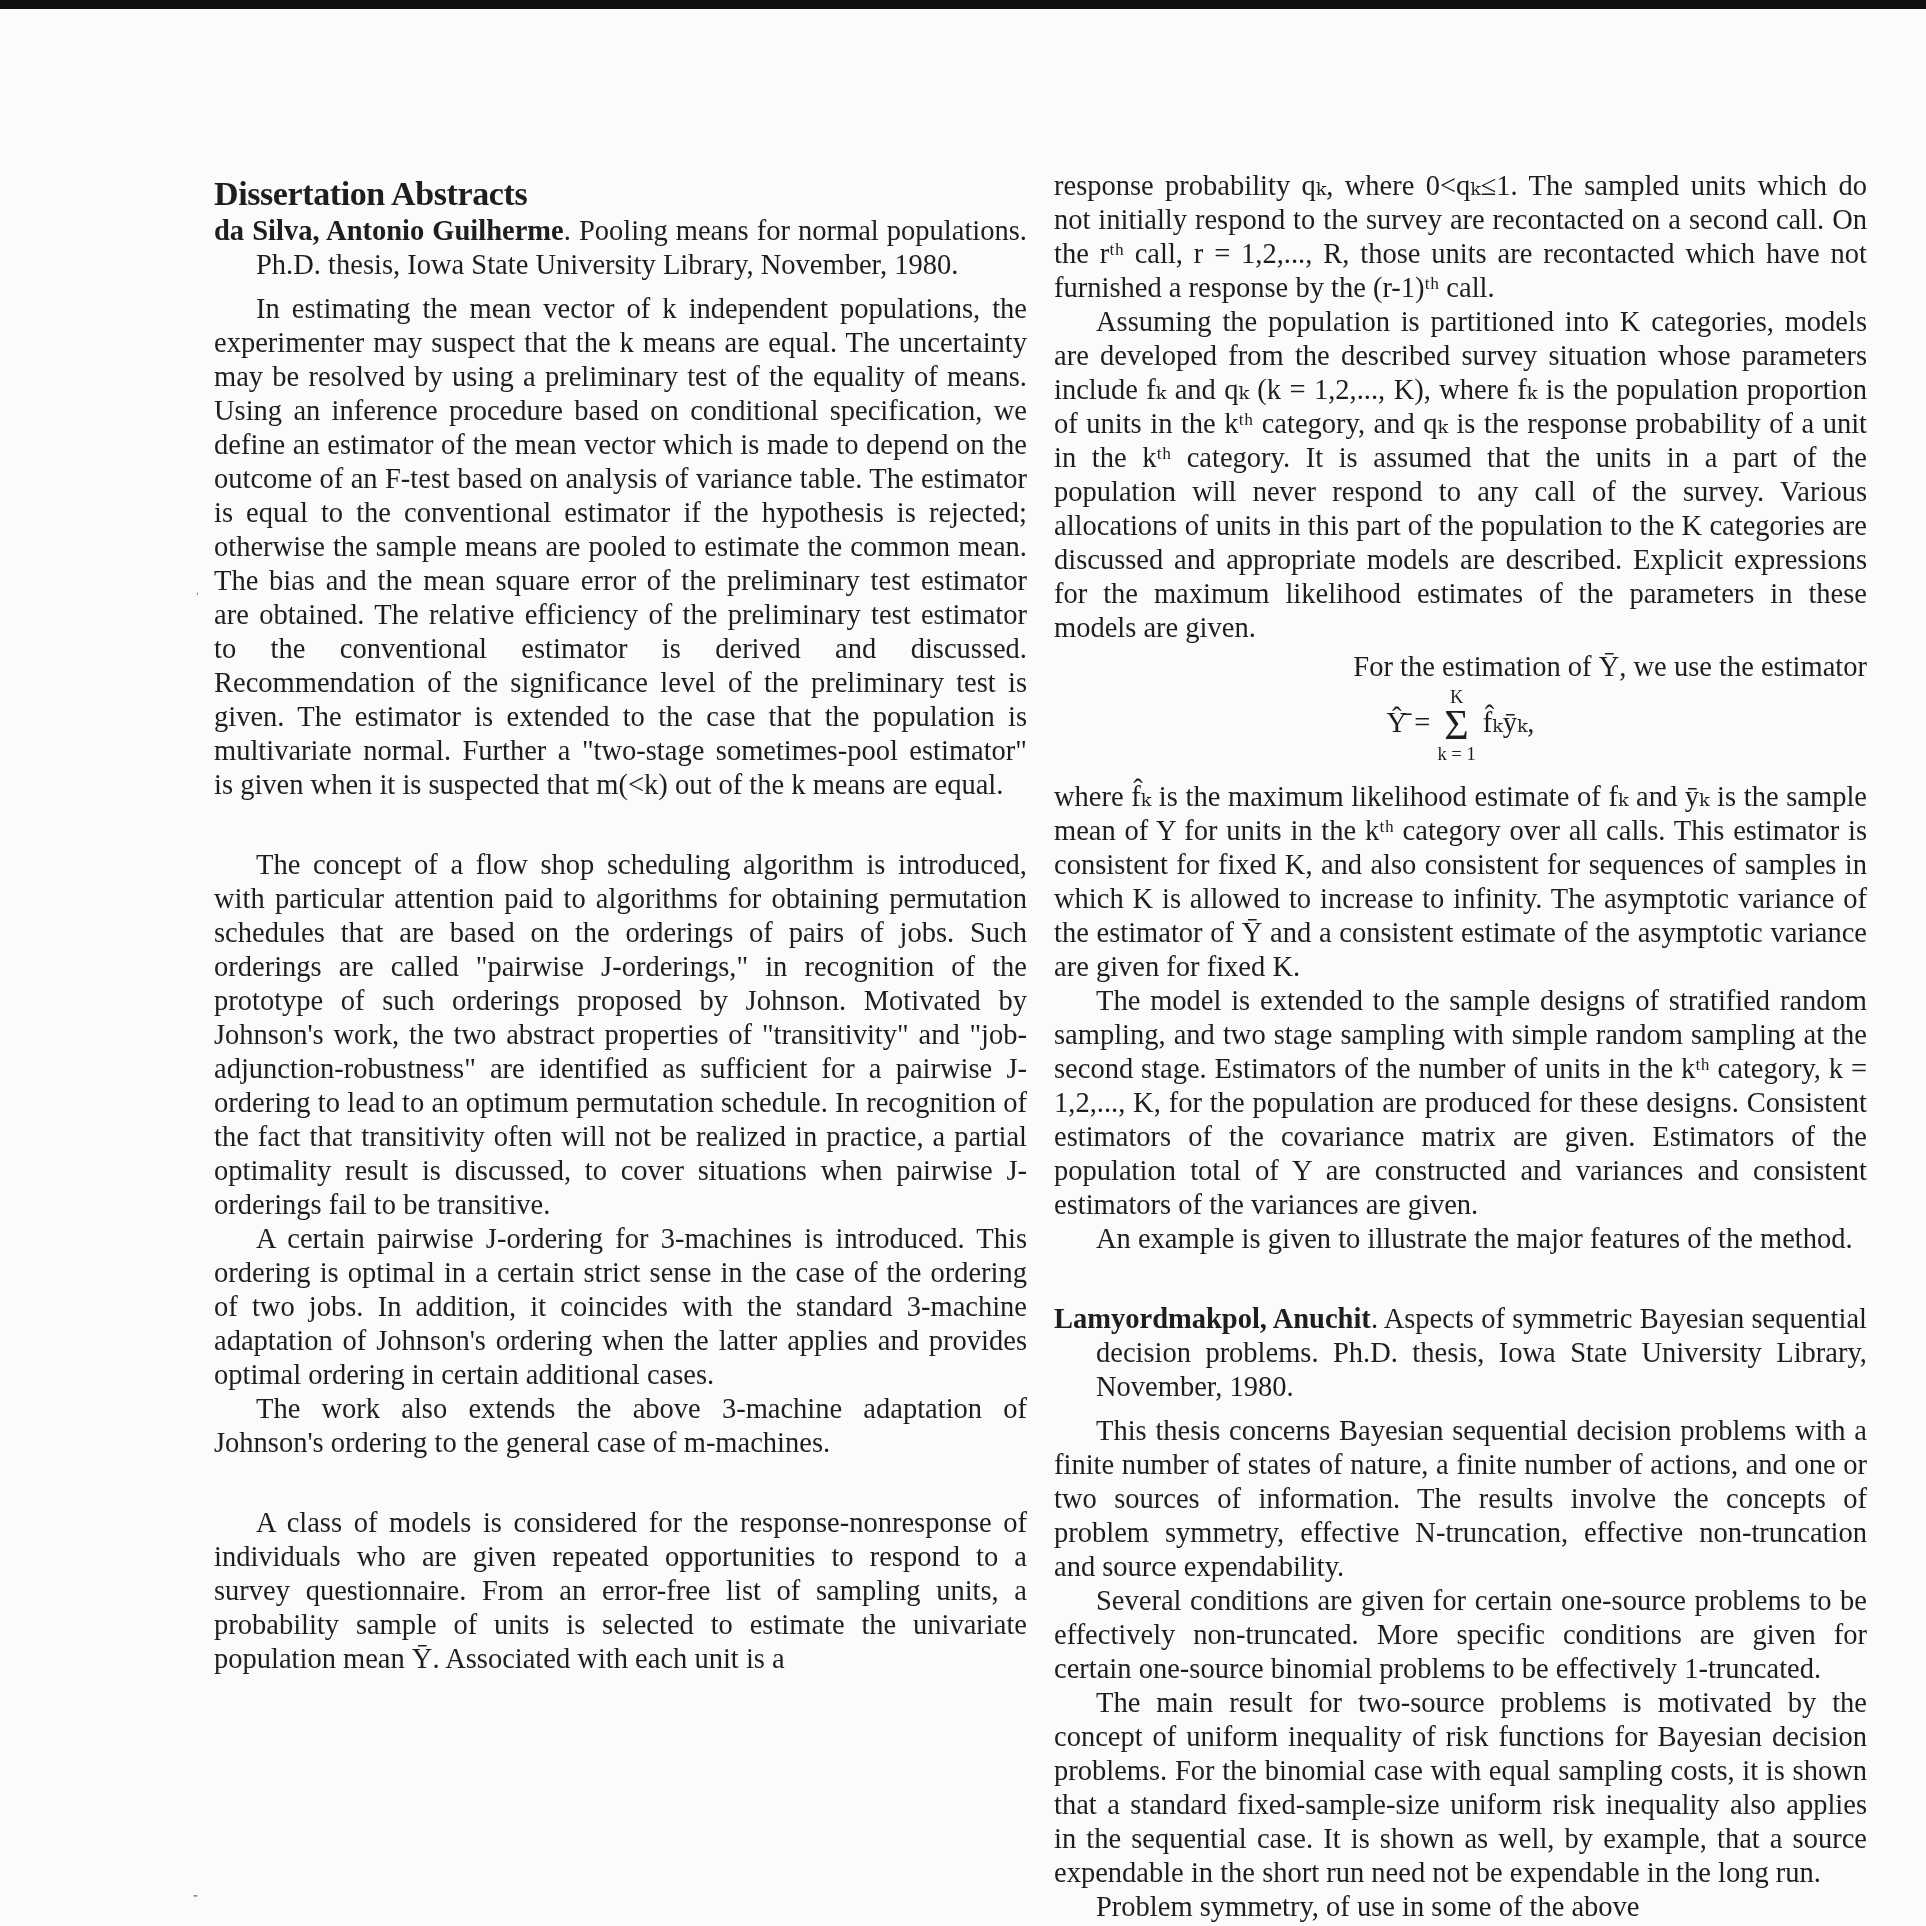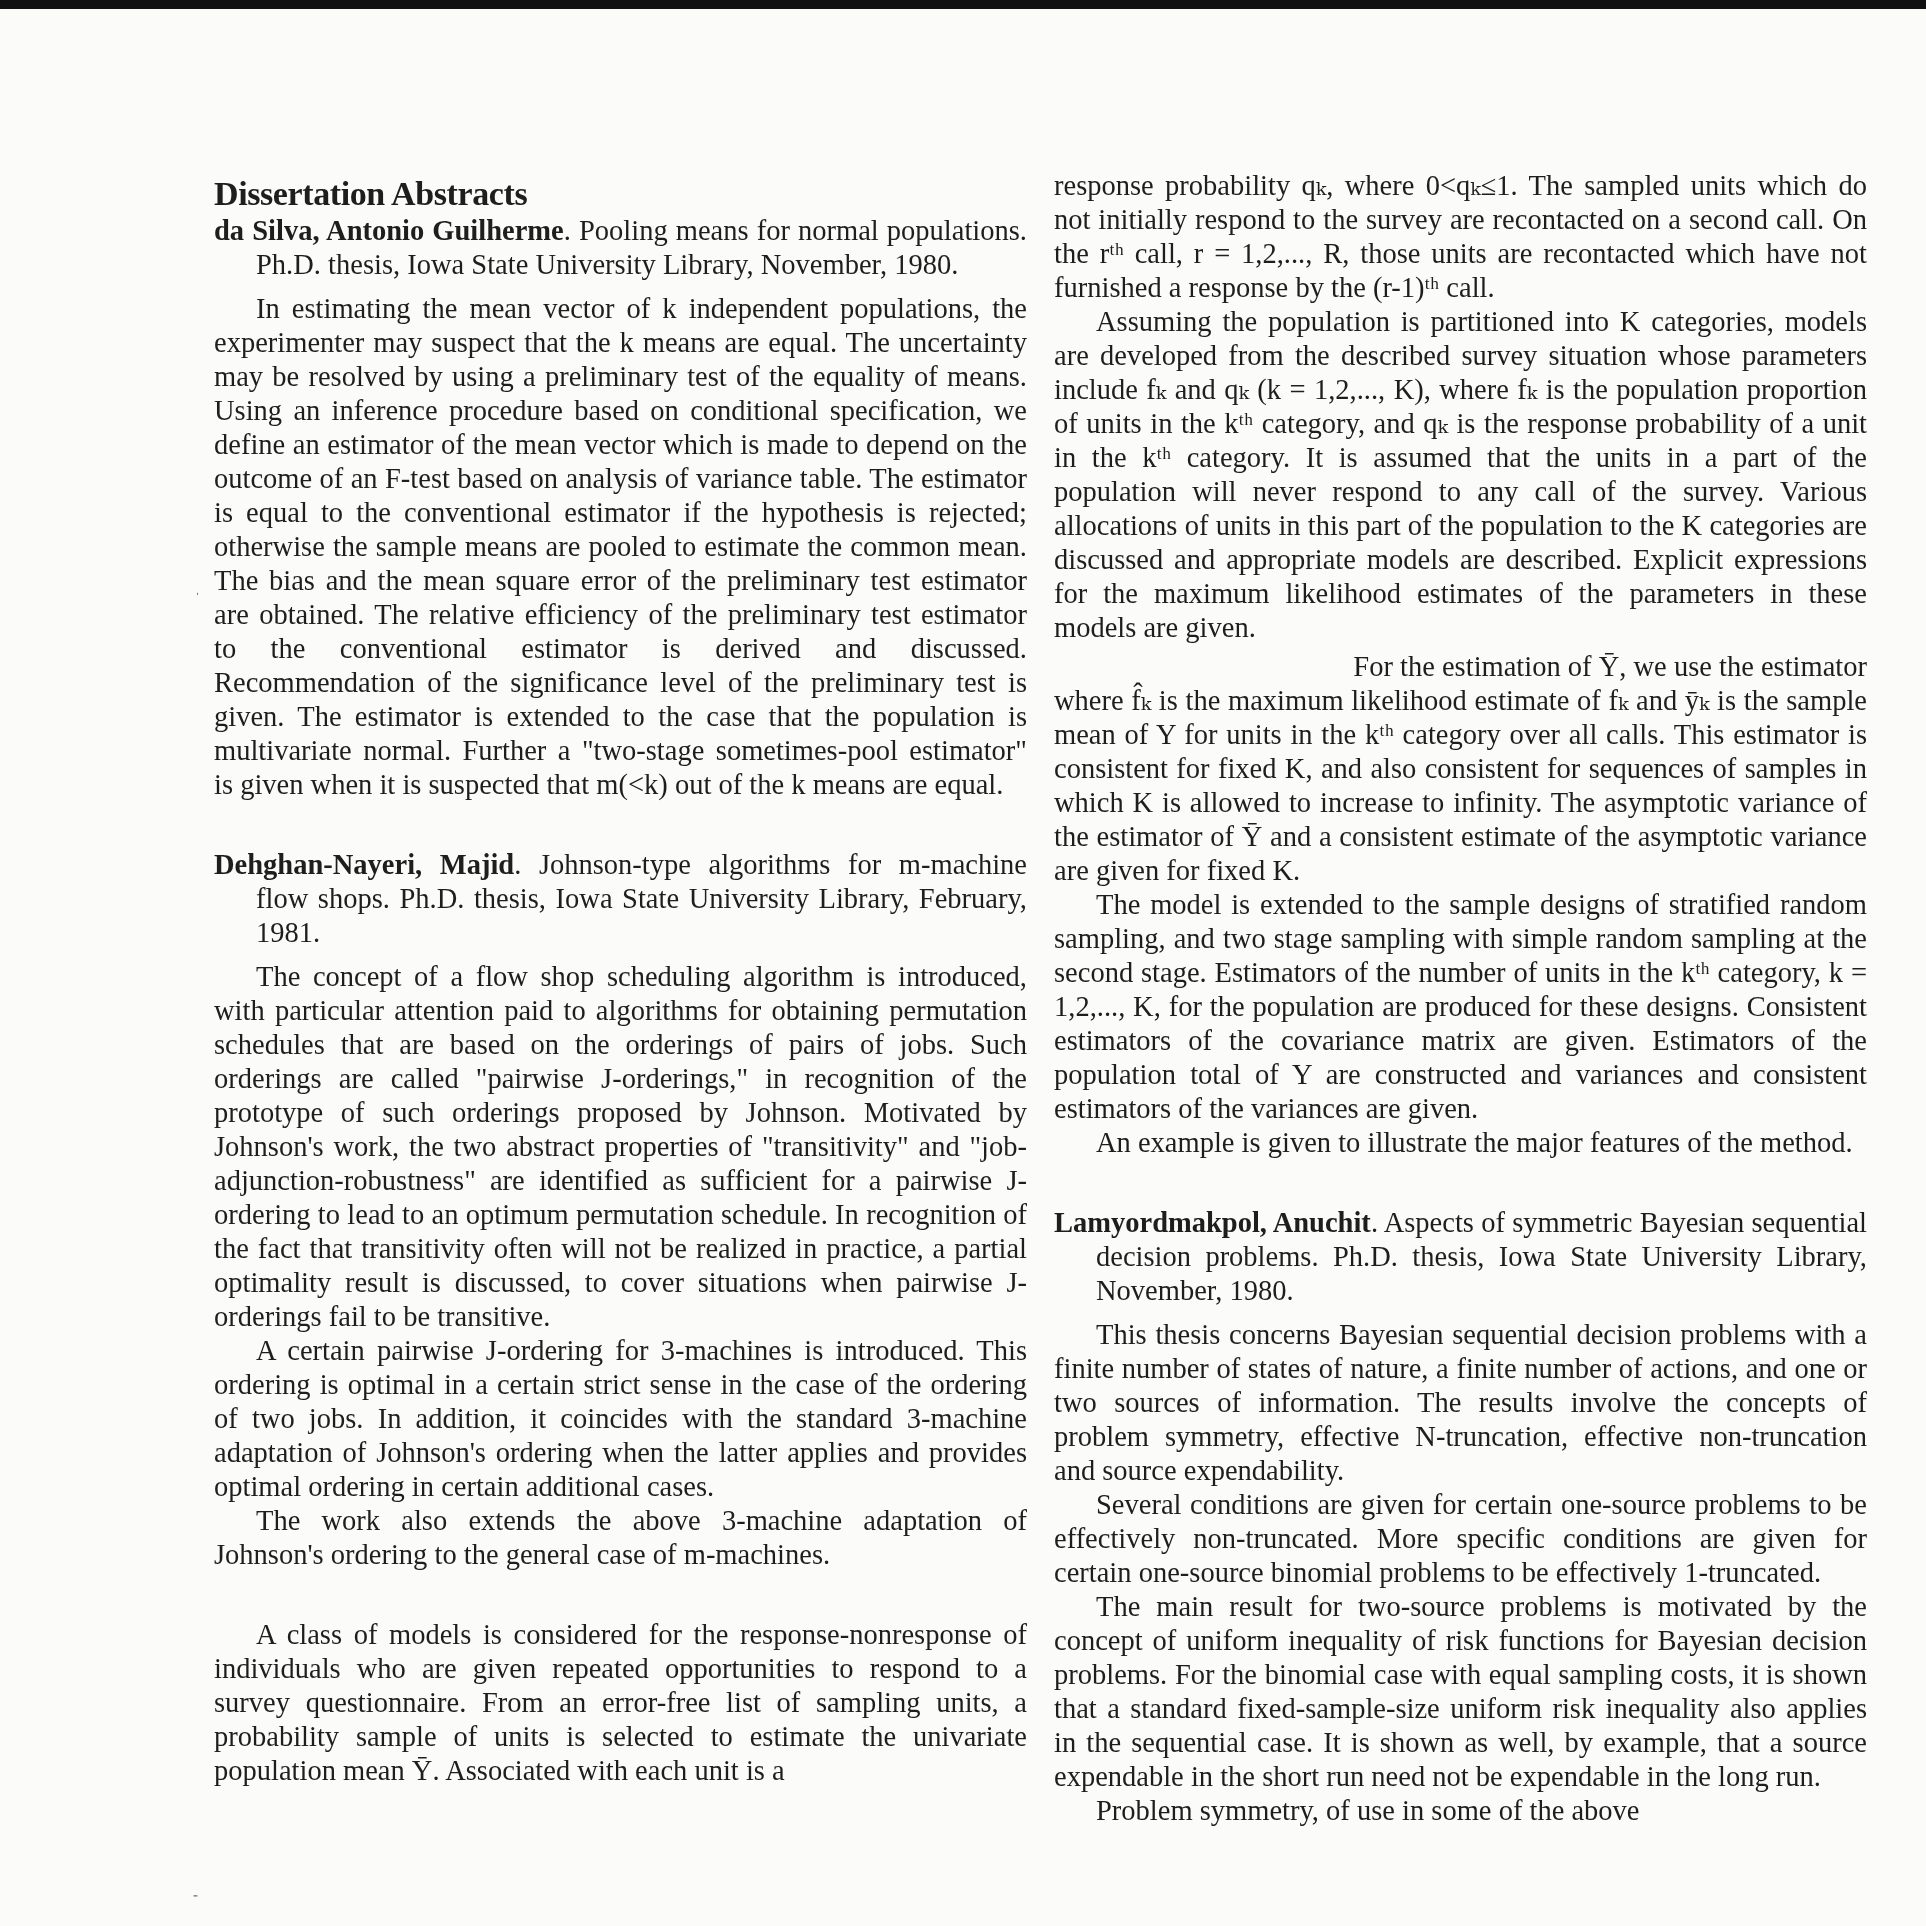--- a/index.html
+++ b/index.html
@@ -31,38 +31,46 @@
   <div class="heading">Dissertation Abstracts</div>
 
   <div class="entry">
     <div class="entry-head"><span class="author">da Silva, Antonio Guilherme</span><span>. Pooling means for normal populations. Ph.D. thesis, Iowa State University Library, November, 1980.</span></div>
     <p class="abs">In estimating the mean vector of k independent populations, the experimenter may suspect that the k means are equal. The uncertainty may be resolved by using a preliminary test of the equality of means. Using an inference procedure based on conditional specification, we define an estimator of the mean vector which is made to depend on the outcome of an F-test based on analysis of variance table. The estimator is equal to the conventional estimator if the hypothesis is rejected; otherwise the sample means are pooled to estimate the common mean. The bias and the mean square error of the preliminary test estimator are obtained. The relative efficiency of the preliminary test estimator to the conventional estimator is derived and discussed. Recommendation of the significance level of the preliminary test is given. The estimator is extended to the case that the population is multivariate normal. Further a "two-stage sometimes-pool estimator" is given when it is suspected that m(&lt;k) out of the k means are equal.</p>
   </div>
 
   <div class="gap"></div>
 
   <div class="entry">
-    <div class="entry-head"><span class="author">Dehghan-Nayeri, Majid</span><span>. Johnson-type algorithms for m-machine flow shops. Ph.D. thesis, Iowa State University Library, February, 1981.</span></div>
     <p class="abs">The concept of a flow shop scheduling algorithm is introduced, with particular attention paid to algorithms for obtaining permutation schedules that are based on the orderings of pairs of jobs. Such orderings are called "pairwise J-orderings," in recognition of the prototype of such orderings proposed by Johnson. Motivated by Johnson's work, the two abstract properties of "transitivity" and "job-adjunction-robustness" are identified as sufficient for a pairwise J-ordering to lead to an optimum permutation schedule. In recognition of the fact that transitivity often will not be realized in practice, a partial optimality result is discussed, to cover situations when pairwise J-orderings fail to be transitive.</p>
     <p class="abs">A certain pairwise J-ordering for 3-machines is introduced. This ordering is optimal in a certain strict sense in the case of the ordering of two jobs. In addition, it coincides with the standard 3-machine adaptation of Johnson's ordering when the latter applies and provides optimal ordering in certain additional cases.</p>
     <p class="abs">The work also extends the above 3-machine adaptation of Johnson's ordering to the general case of m-machines.</p>
   </div>
 
   <div class="gap"></div>
 
   <div class="entry">
     <p class="abs">A class of models is considered for the response-nonresponse of individuals who are given repeated opportunities to respond to a survey questionnaire. From an error-free list of sampling units, a probability sample of units is selected to estimate the univariate population mean Ȳ. Associated with each unit is a</p>
   </div>
 </div>
 
 <div class="col right">
   <p class="abs" style="text-indent:0">response probability qₖ, where 0&lt;qₖ≤1. The sampled units which do not initially respond to the survey are recontacted on a second call. On the rᵗʰ call, r = 1,2,..., R, those units are recontacted which have not furnished a response by the (r-1)ᵗʰ call.</p>
   <p class="abs">Assuming the population is partitioned into K categories, models are developed from the described survey situation whose parameters include fₖ and qₖ (k = 1,2,..., K), where fₖ is the population proportion of units in the kᵗʰ category, and qₖ is the response probability of a unit in the kᵗʰ category. It is assumed that the units in a part of the population will never respond to any call of the survey. Various allocations of units in this part of the population to the K categories are discussed and appropriate models are described. Explicit expressions for the maximum likelihood estimates of the parameters in these models are given.</p>
   <p class="abs center" style="margin-top:4.6px">For the estimation of Ȳ, we use the estimator</p>
 
+  <div class="formula">
+    <span>Ŷ̄ =</span>
+    <span class="sum">
+      <span>K</span>
+      <span class="sig">Σ</span>
+      <span>k = 1</span>
+    </span>
+    <span>f̂ₖȳₖ,</span>
+  </div>
 
   <p class="abs" style="text-indent:0">where f̂ₖ is the maximum likelihood estimate of fₖ and ȳₖ is the sample mean of Y for units in the kᵗʰ category over all calls. This estimator is consistent for fixed K, and also consistent for sequences of samples in which K is allowed to increase to infinity. The asymptotic variance of the estimator of Ȳ and a consistent estimate of the asymptotic variance are given for fixed K.</p>
   <p class="abs">The model is extended to the sample designs of stratified random sampling, and two stage sampling with simple random sampling at the second stage. Estimators of the number of units in the kᵗʰ category, k = 1,2,..., K, for the population are produced for these designs. Consistent estimators of the covariance matrix are given. Estimators of the population total of Y are constructed and variances and consistent estimators of the variances are given.</p>
   <p class="abs">An example is given to illustrate the major features of the method.</p>
 
   <div class="gap"></div>
 
   <div class="entry">
     <div class="entry-head"><span class="author">Lamyordmakpol, Anuchit</span><span>. Aspects of symmetric Bayesian sequential decision problems. Ph.D. thesis, Iowa State University Library, November, 1980.</span></div>
     <p class="abs">This thesis concerns Bayesian sequential decision problems with a finite number of states of nature, a finite number of actions, and one or two sources of information. The results involve the concepts of problem symmetry, effective N-truncation, effective non-truncation and source expendability.</p>

